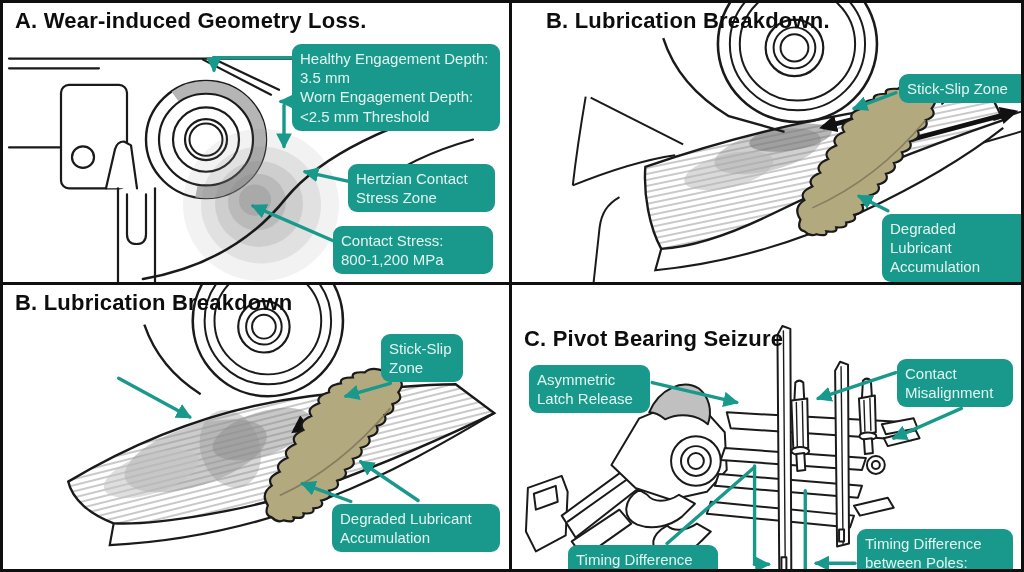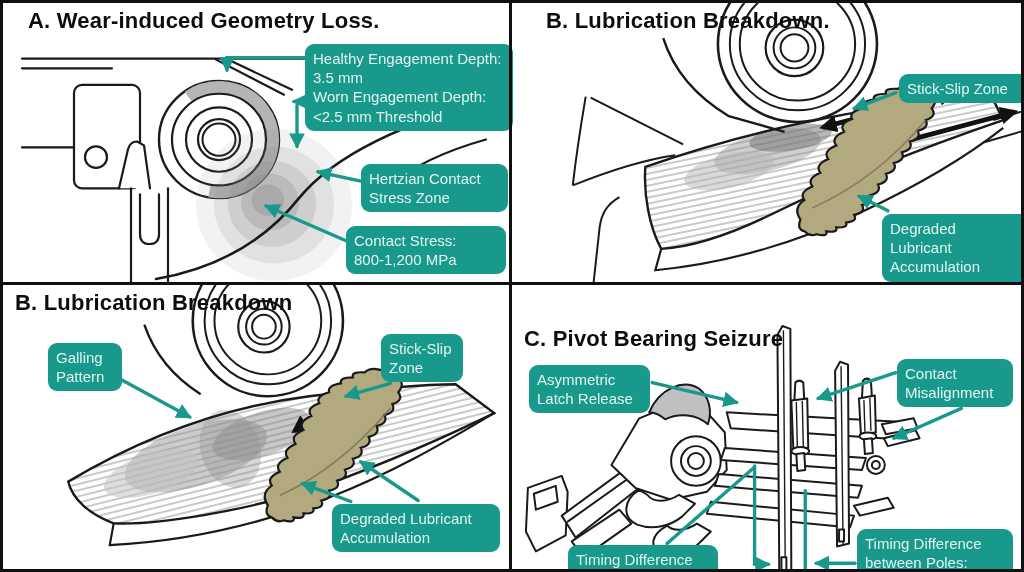--- a/index.html
+++ b/index.html
@@ -4,21 +4,21 @@
 <style>
   html,body{margin:0;padding:0;background:#000;}
   .canvas{
     position:relative;width:1024px;height:572px;box-sizing:border-box;
     background:#fff;border:3px solid #0f0f0f;overflow:hidden;
     font-family:"Liberation Sans",sans-serif;
   }
   .divider-v{position:absolute;left:506px;top:0;width:3px;height:100%;background:#0f0f0f;}
   .divider-h{position:absolute;left:0;top:279px;width:100%;height:3px;background:#0f0f0f;}
   .panel{position:absolute;overflow:hidden;background:#fff;}
-  #panel-a{left:13px;top:0;width:512px;height:279px;}
+  #panel-a{left:0;top:0;width:512px;height:279px;}
   #panel-b-top{left:509px;top:0;width:509px;height:279px;margin-left:22px;}
   #panel-b-bottom{left:0;top:282px;width:506px;height:284px;}
   #panel-c{left:509px;top:282px;width:509px;height:284px;margin-top:36px;}
   .art{position:absolute;left:0;top:0;width:100%;height:100%;}
   .title{
     position:absolute;left:12px;top:5px;
     font-weight:700;font-size:22px;line-height:1.15;color:#0d0d0d;letter-spacing:.2px;
     white-space:nowrap;
   }
   .callout{
@@ -204,22 +204,20 @@
       </g>
 
       <g stroke="#18998B" stroke-width="3.4" fill="none" stroke-linecap="round">
         <path d="M117 94 L189 133" marker-end="url(#arwB2)"></path>
         <path d="M392 99 L347 112" marker-end="url(#arwB2)"></path>
         <path d="M352 218 L303 200" marker-end="url(#arwB2)"></path>
         <path d="M420 217 L362 178" marker-end="url(#arwB2)"></path>
       </g>
     </svg>
     <div class="title">B. Lubrication Breakdown</div>
-    <div class="callout" style="left:45px;top:58px;width:74px">Galling
-Pattern</div>
     <div class="callout" style="left:378px;top:49px;width:82px">Stick-Slip
 Zone</div>
     <div class="callout" style="left:329px;top:219px;width:168px">Degraded Lubricant
 Accumulation</div>
   </div>
 
   <div class="panel" id="panel-c">
     <svg class="art" viewBox="0 0 512 286" preserveAspectRatio="none">
       <defs>
         <marker id="arwC" viewBox="0 0 10 10" refX="8.5" refY="5" markerWidth="4.6" markerHeight="4.6" orient="auto">

